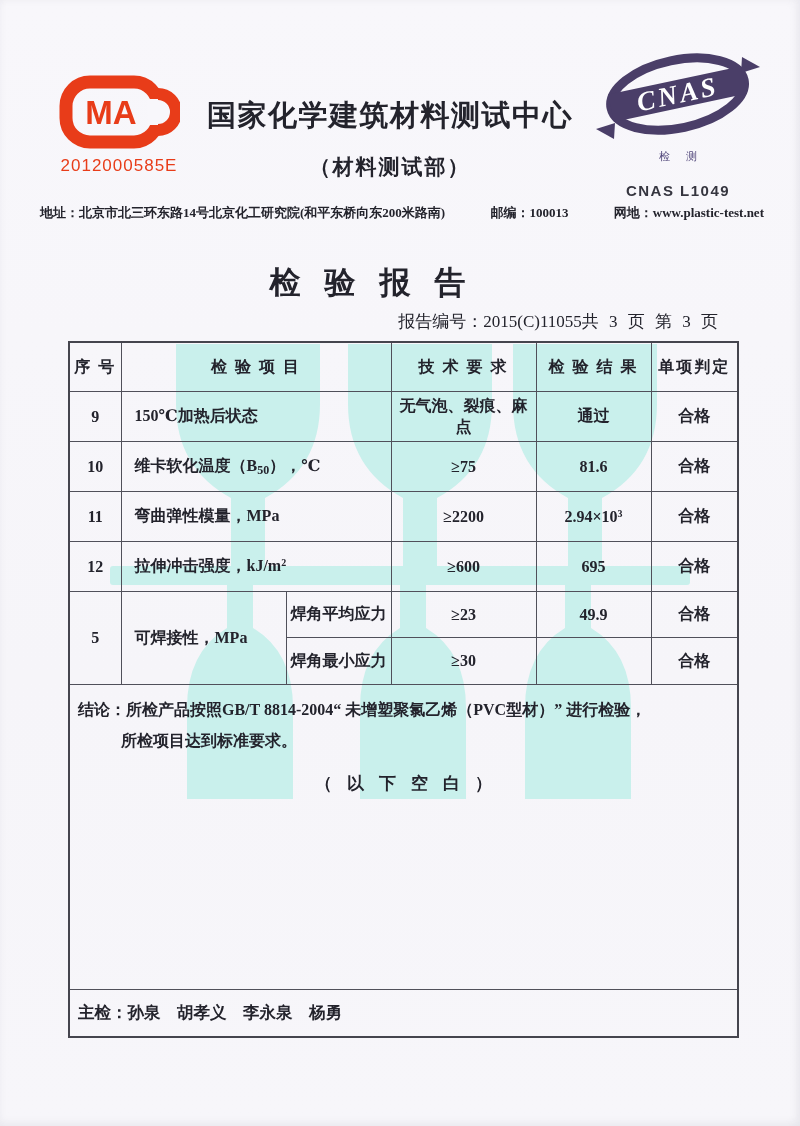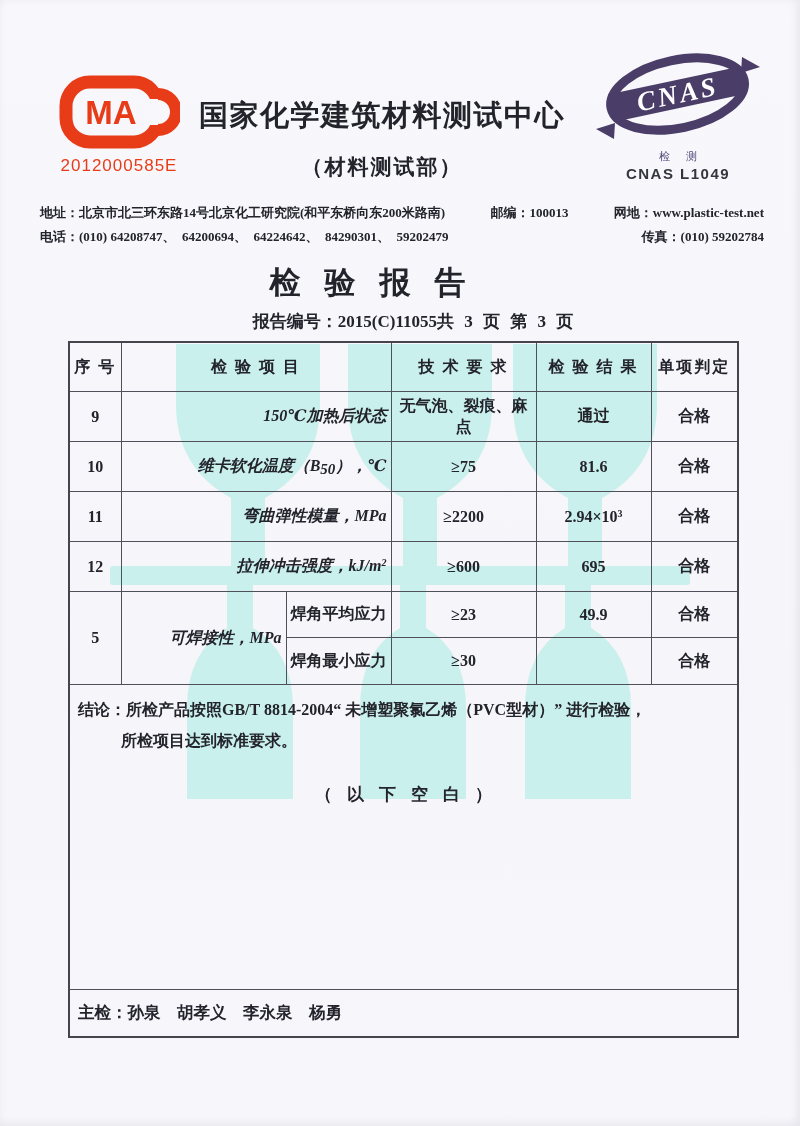--- a/index.html
+++ b/index.html
@@ -17,64 +17,64 @@
 
   
   .watermark{position:absolute;left:0;top:0;z-index:0;}
 
   
   .cma-block{left:54px;top:74px;width:130px;text-align:center;}
   .cma-number{margin-top:2px;font-family:"Liberation Sans","DejaVu Sans",sans-serif;
     font-weight:normal;font-size:17px;color:#e83c19;letter-spacing:1px;}
 
   
-  .org-block{left:180px;top:96px;width:404px;text-align:center;}
+  .org-block{left:188px;top:96px;width:404px;text-align:center;}
   .org-title{font-size:29px;font-weight:bold;letter-spacing:1.5px;white-space:nowrap;}
   .org-subtitle{font-size:21px;font-weight:bold;margin-top:17px;letter-spacing:2px;}
 
   
   .cnas-block{left:592px;top:52px;width:172px;text-align:center;}
   .cnas-tag{font-size:11px;color:#564c7e;font-weight:normal;letter-spacing:16px;padding-left:16px;margin-top:1px;}
   .cnas-code{font-family:"Liberation Sans","DejaVu Sans",sans-serif;font-size:15px;font-weight:bold;
-    color:#35353f;letter-spacing:1.5px;margin-top:1px;}
+    color:#35353f;letter-spacing:1.5px;margin-top:18px;}
 
   
   .contact{left:40px;width:724px;display:flex;justify-content:space-between;
     font-size:13px;font-weight:bold;white-space:pre;}
   .contact-1{top:204px;}
   .contact-2{top:228px;}
 
   
   .report-title{left:0;top:262px;width:735px;text-align:center;}
   .report-title span{display:inline-block;font-size:31px;font-weight:bold;letter-spacing:24px;padding-left:24px;}
 
-  .report-meta{left:80px;top:310px;width:669px;display:flex;justify-content:center;
-    font-size:17px;font-weight:bold;}
+  .report-meta{left:52px;top:310px;width:669px;display:flex;justify-content:flex-end;
+    font-size:17px;font-weight:normal;}
   .report-pages{letter-spacing:3px;}
 
   
   .tbl{left:68px;top:341px;}
   table{border-collapse:collapse;width:669px;table-layout:fixed;
     font-size:16px;font-weight:bold;color:#23232c;background:transparent;}
   td{border:1.6px solid #50505a;padding:0 4px;}
   table{border:2px solid #45454e;}
   .c{text-align:center;}
-  .l{text-align:right;padding-left:13px;font-style:italic;}
+  .l{text-align:left;padding-left:13px;}
   .hdr td{letter-spacing:2px;}
   .h51 td{height:48px;}
   .h52 td{height:49px;}
   .h48 td{height:45px;}
   .h49 td{height:46px;}
-  sub{font-size:15px;vertical-align:-3px;}
+  sub{font-size:12px;vertical-align:-3px;}
   sup{font-size:10px;vertical-align:5px;}
 
   .conclusion-cell{height:295px;vertical-align:top;padding:9px 8px 0 8px;font-size:16px;}
   .conc-text{line-height:1.95;}
   .conc-line2{margin-left:43px;}
-  .blank-note{text-align:center;letter-spacing:15px;padding-left:15px;margin-top:27px;font-size:17px;}
+  .blank-note{text-align:center;letter-spacing:15px;padding-left:15px;margin-top:16px;font-size:17px;}
 
   .footer-cell{height:46px;vertical-align:middle;padding-left:8px;font-size:16.5px;white-space:pre;}
 </style>
 </head>
 <body>
 
 <div class="page">
 
   <svg class="watermark" width="800" height="1126" viewBox="0 0 800 1126" aria-hidden="true">
     <g fill="#c9f0ec">
@@ -114,24 +114,20 @@
       <polygon points="20,87 2,77 21,71" fill="#4a3e68"></polygon>
     </svg>
     <div class="cnas-tag">检测</div>
     <div class="cnas-code">CNAS L1049</div>
   </div>
 
   <div class="layer contact contact-1">
     <span>地址：北京市北三环东路14号北京化工研究院(和平东桥向东200米路南)</span>
     <span>邮编：100013</span>
     <span>网地：www.plastic-test.net</span>
-  </div>
-  <div class="layer contact contact-2">
-    <span>电话：(010) 64208747、  64200694、  64224642、  84290301、  59202479</span>
-    <span>传真：(010) 59202784</span>
   </div>
 
   <div class="layer report-title">
     <span>检验报告</span>
   </div>
 
   <div class="layer report-meta">
     <span><span>报告编号：</span><span>2015(C)11055</span></span>
     <span class="report-pages">共 3 页 第 3 页</span>
   </div>

